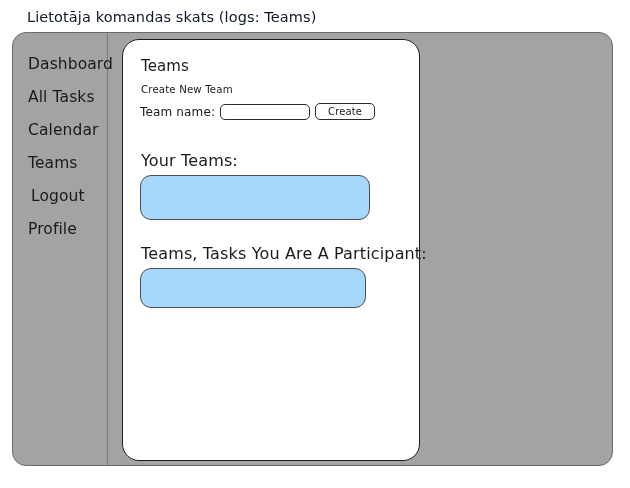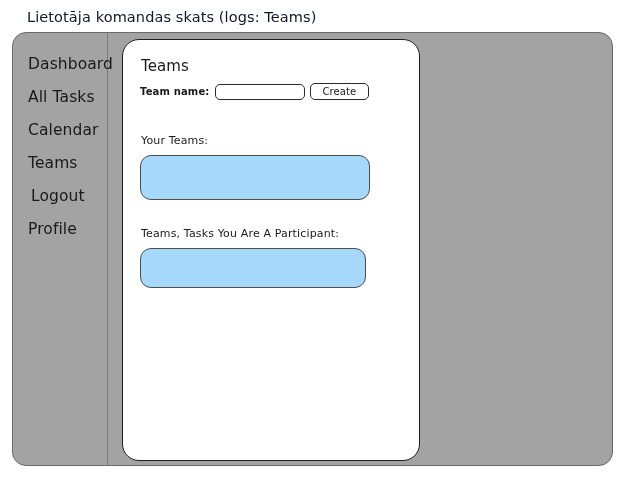--- a/index.html
+++ b/index.html
@@ -100,26 +100,25 @@
   }
 
   
   #create-form-row {
     display: flex;
     align-items: center;
     gap: 5px;
     margin-bottom: 34px;
   }
   #team-name-label {
-    font-size: 10px;
+    font-size: 12px;
     line-height: 14px;
     color: #1a1a1a;
     white-space: nowrap;
     letter-spacing: 0.15px;
-    font-weight: bold;
   }
   #team-name-input {
     width: 90px;
     height: 16px;
     box-sizing: border-box;
     border: 1.1px solid #2a2a2a;
     border-radius: 5px;
     background: #ffffff;
     font-family: "DejaVu Sans", sans-serif;
     font-size: 9.5px;
@@ -141,21 +140,21 @@
     cursor: pointer;
     white-space: nowrap;
     letter-spacing: 0.1px;
   }
 
   
   .list-section {
     margin-bottom: 27px;
   }
   .list-label {
-    font-size: 11px;
+    font-size: 16px;
     line-height: 14px;
     color: #1a1a1a;
     margin: 0 0 7px 1px;
     white-space: nowrap;
     letter-spacing: 0.15px;
   }
   .team-list-box {
     box-sizing: border-box;
     border: 1.2px solid #4e4e4e;
     border-radius: 11px;
@@ -195,20 +194,21 @@
     </div>
     <div class="nav-item">
       <span>Profile</span>
     </div>
   </nav>
 
   <section id="content-panel">
 
     <h1 id="panel-heading">Teams</h1>
 
+    <div id="create-section-title">Create New Team</div>
 
     <div id="create-form-row">
       <label id="team-name-label">Team name:</label>
       <input id="team-name-input" type="text" value="" style="">
       <button id="create-button">Create</button>
     </div>
 
     <div class="list-section">
       <div class="list-label">Your Teams:</div>
       <div id="your-teams-box" class="team-list-box"></div>

